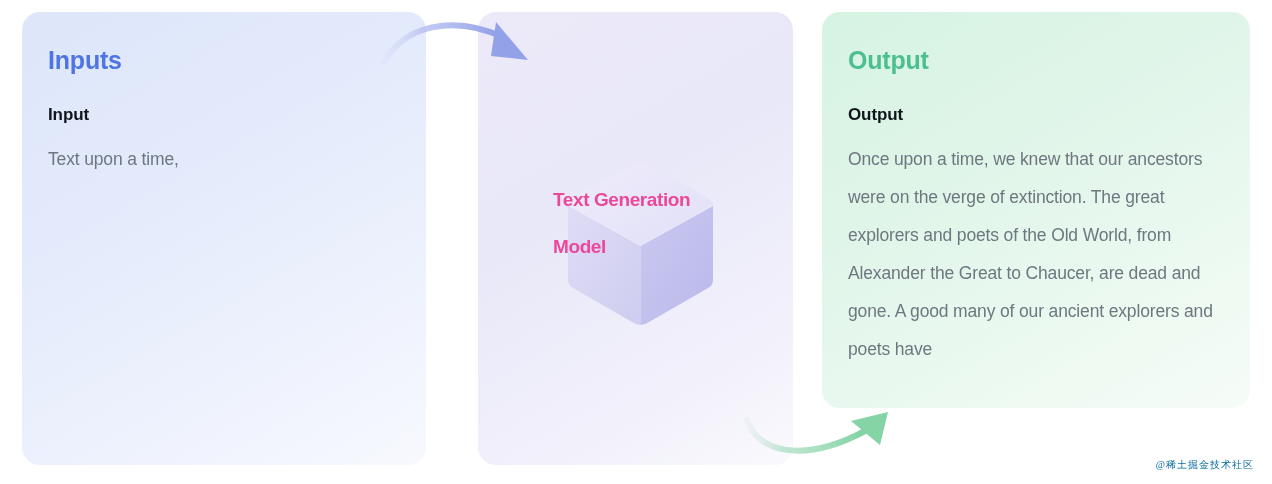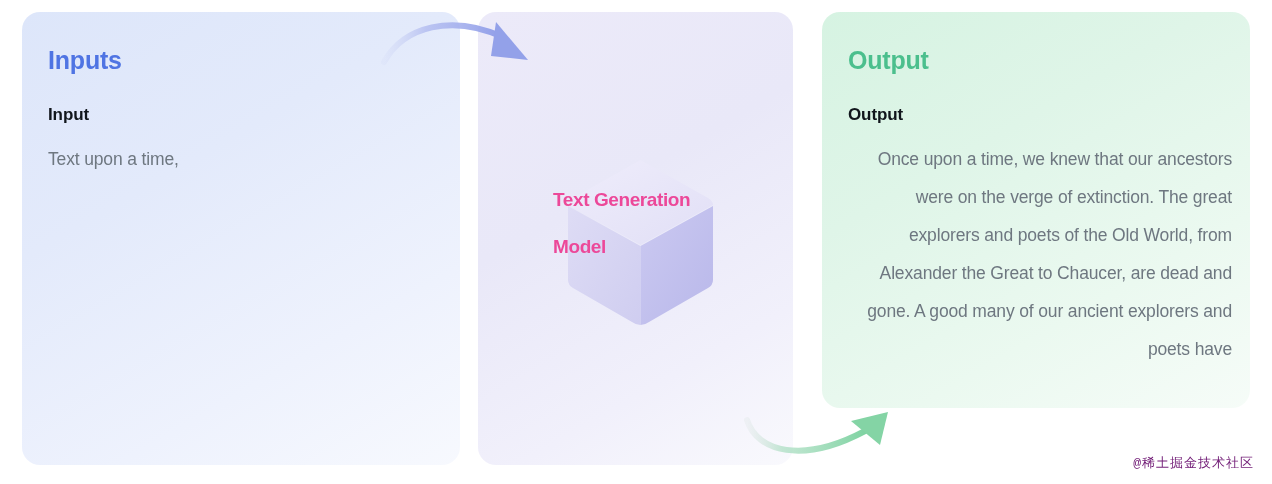--- a/index.html
+++ b/index.html
@@ -27,21 +27,21 @@
   .card {
     position: absolute;
     border-radius: 18px;
     box-sizing: border-box;
     overflow: hidden;
   }
 
   #card-inputs {
     left: 22px;
     top: 12px;
-    width: 438px;
+    width: 404px;
     height: 453px;
     background: linear-gradient(150deg, #dde6fa 0%, #e3eafb 35%, #eef2fd 72%, #f7f9fe 100%);
   }
 
   #card-model {
     left: 478px;
     top: 12px;
     width: 315px;
     height: 453px;
     background: linear-gradient(150deg, #eceaf9 0%, #e9e8f8 40%, #f1f0fb 75%, #f9f9fd 100%);
@@ -81,21 +81,21 @@
   .field-text {
     position: absolute;
     left: 26px;
     top: 128px;
     font-size: 17.5px;
     line-height: 38px;
     color: #6e7780;
     letter-spacing: -0.15px;
     width: 376px;
   }
-  #output-text { width: 384px; text-align: right; }
+  #output-text { width: 384px; }
 
   
   #cube-wrap {
     position: absolute;
     left: 553px;
     top: 150px;
     width: 175px;
     height: 180px;
   }
   #cube-wrap svg { display: block; }
@@ -120,24 +120,24 @@
     pointer-events: none;
   }
   #arrow-top { left: 370px; top: 0px; width: 180px; height: 90px; }
   #arrow-bottom { left: 725px; top: 398px; width: 185px; height: 80px; }
 
   
   #watermark {
     position: absolute;
     right: 18px;
     bottom: 12px;
-    font-size: 13px;
-    color: #701a75;
+    font-size: 10px;
+    color: #0369a1;
     letter-spacing: 1px;
-    font-family: Liberation Mono, monospace;
+    font-family: Liberation Serif, serif;
   }
 </style>
 </head>
 <body>
 
 <div id="stage">
 
   <div class="card" id="card-inputs">
     <div class="panel-title" id="inputs-title">Inputs</div>
     <div class="field-label">Input</div>

